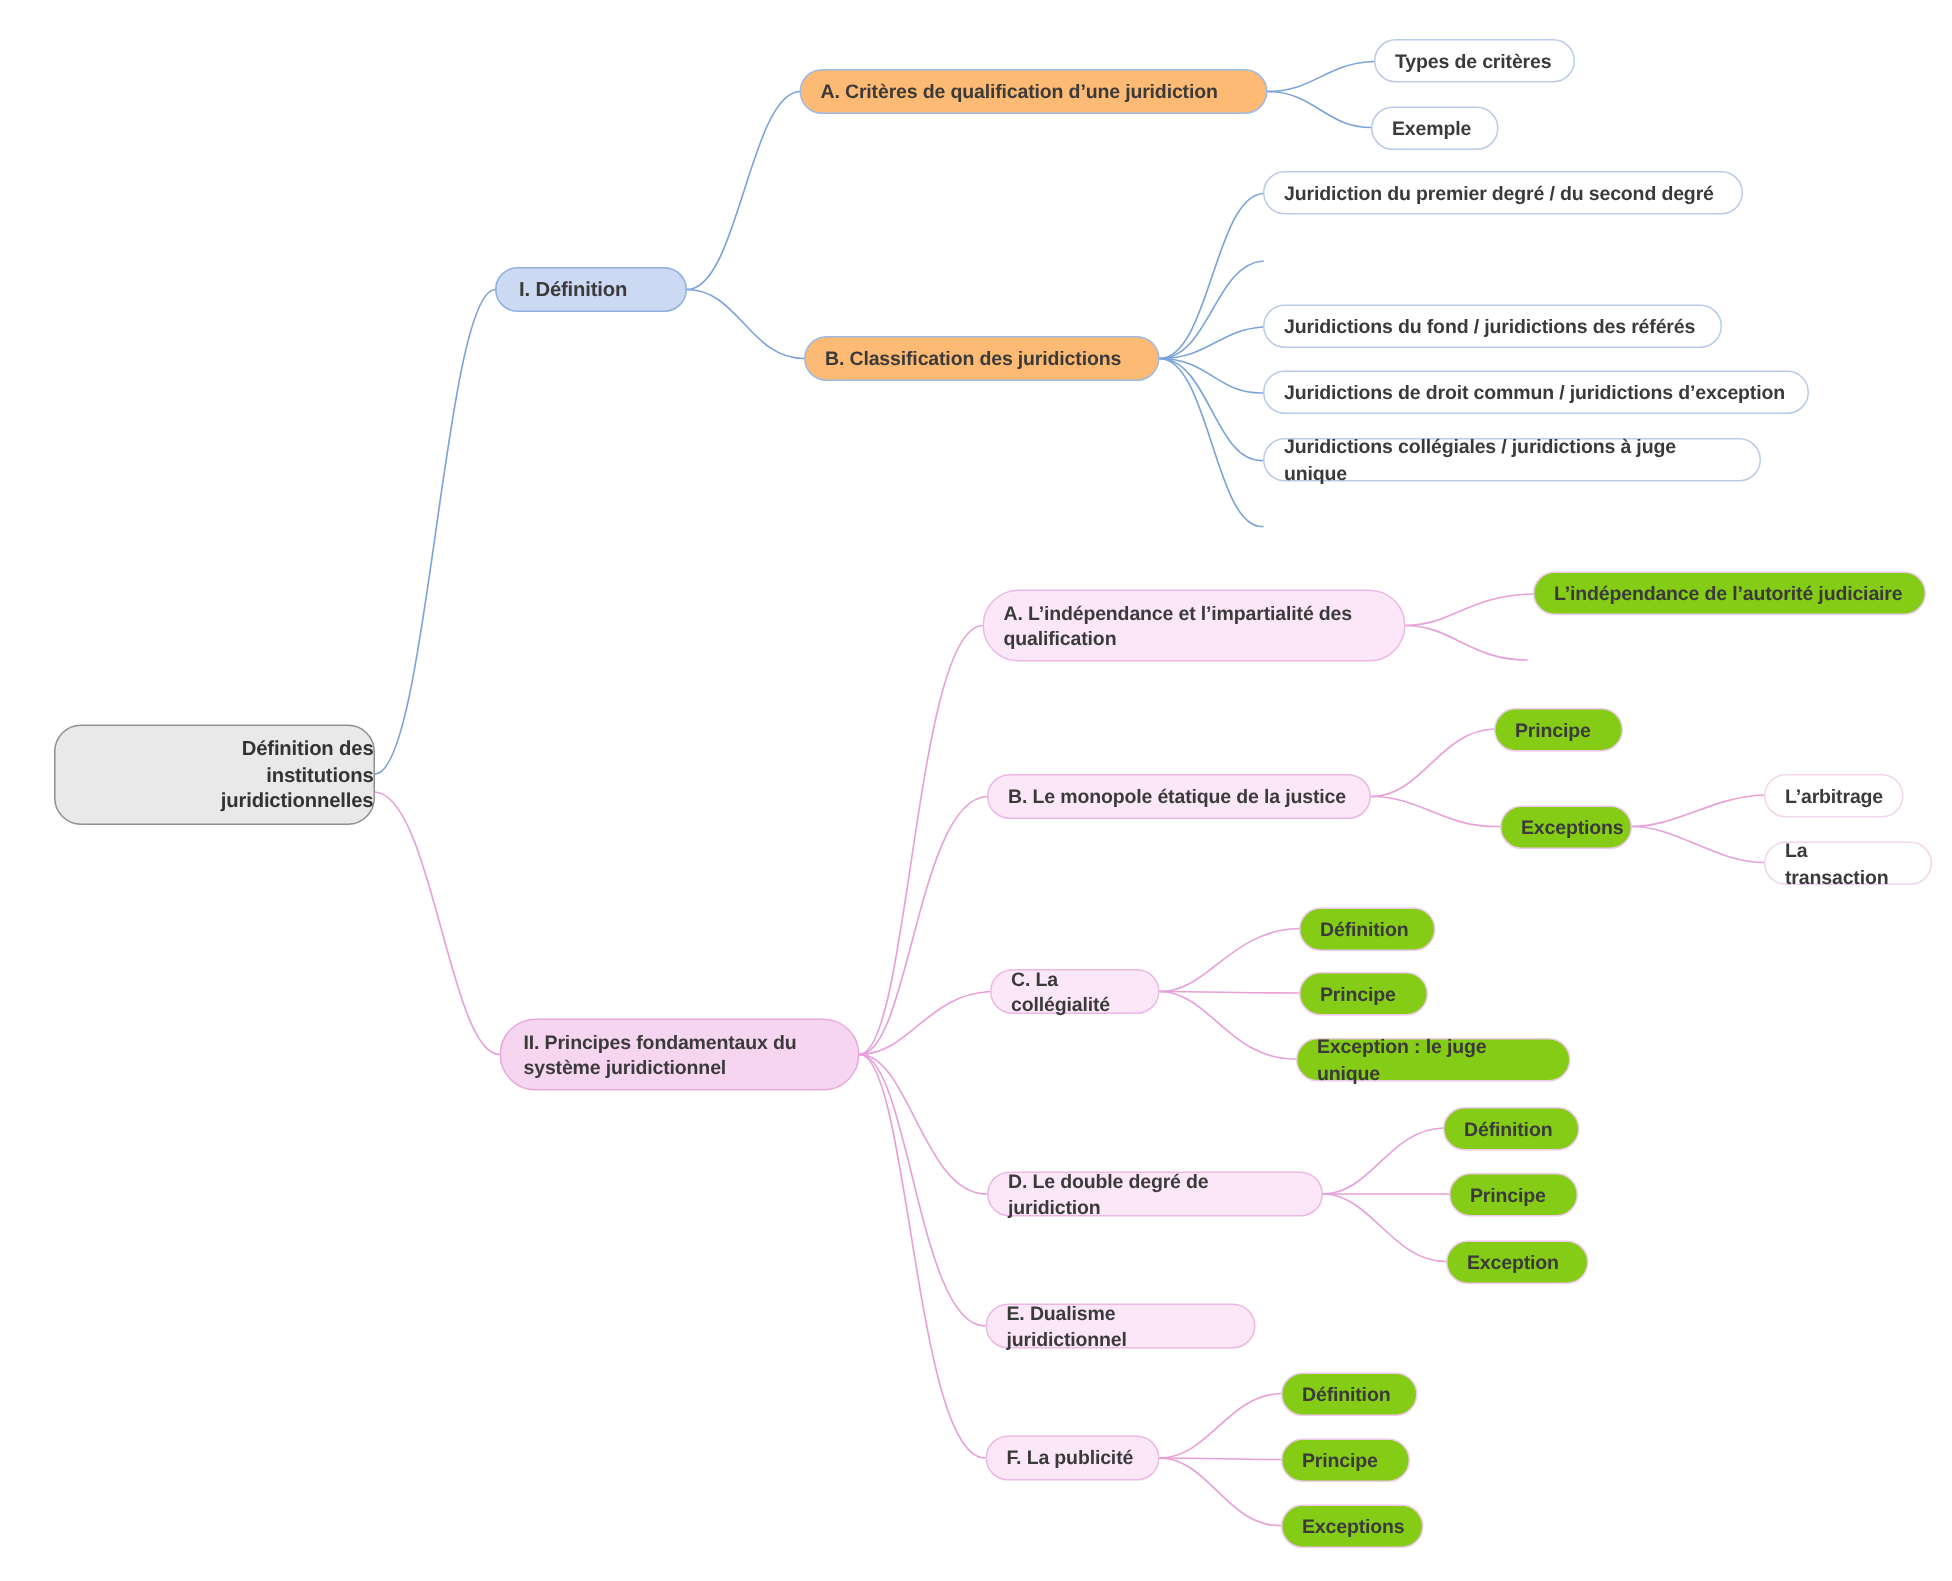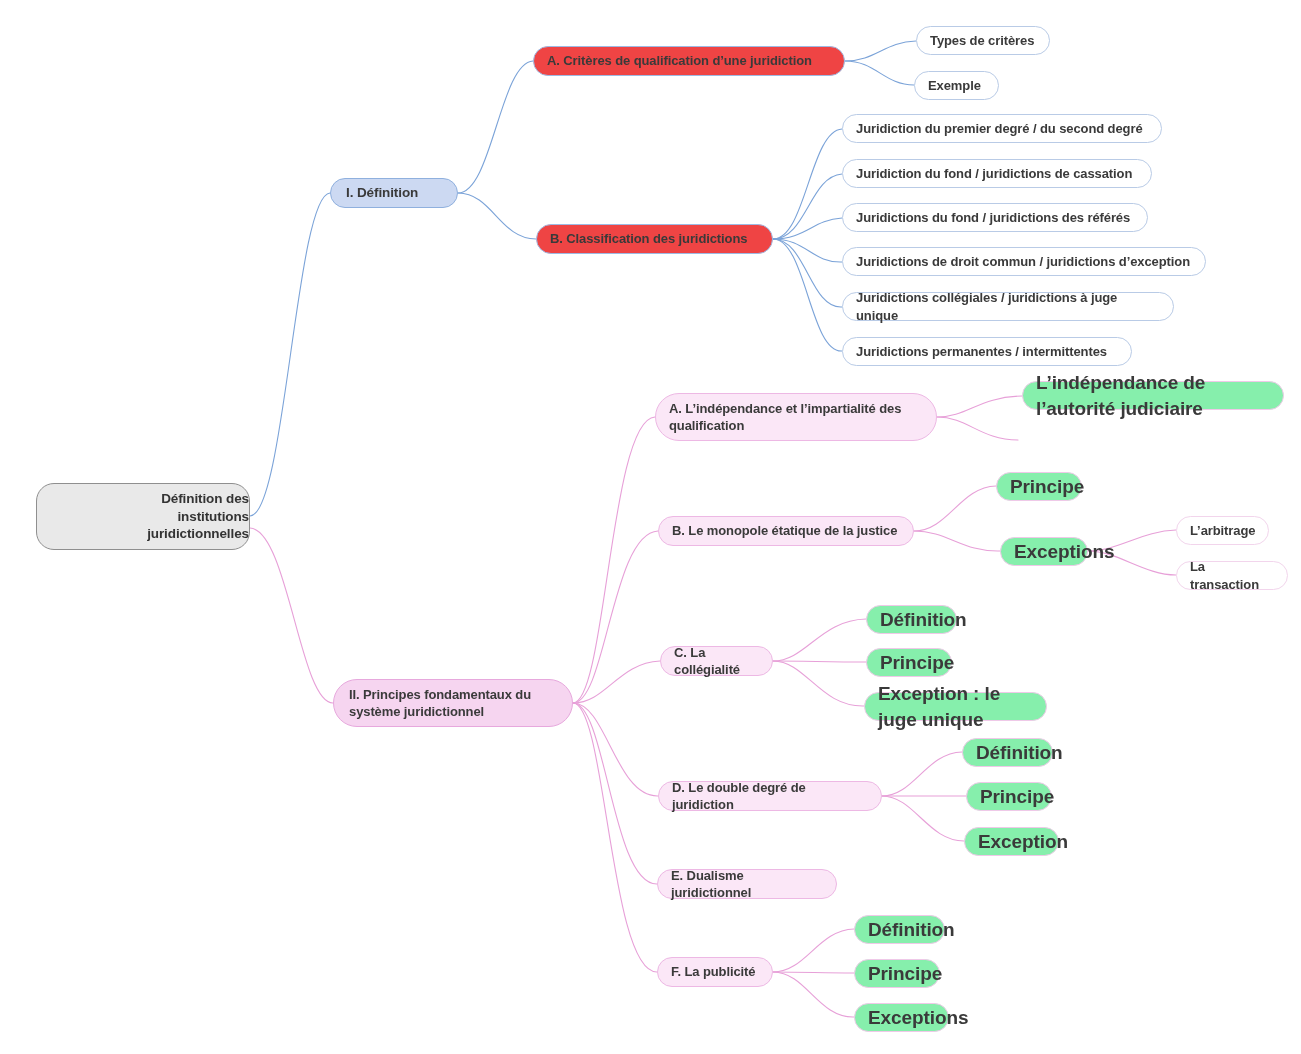--- a/index.html
+++ b/index.html
@@ -37,21 +37,21 @@
   }
   
   .n-b1{
     background:#ccd9f2;
     border:1px solid #8fb0de;
     font-size:13.5px;
     padding:0 15px;
   }
   
   .n-b2{
-    background:#ef4444;
+    background:#fdba74;
     border:1px solid #9dbae3;
     font-size:13px;
     padding:0 13px;
     align-items:center;
   }
   
   .n-b3{
     background:#ffffff;
     border:1px solid #b9cbe6;
     font-size:13px;
@@ -66,23 +66,23 @@
   }
   
   .n-p2{
     background:#fbe7f7;
     border:1px solid #edb8e4;
     font-size:13px;
     padding:0 13px;
   }
   
   .n-p3{
-    background:#86efac;
+    background:#84cc16;
     border:1px solid #efc9e8;
-    font-size:19px;
+    font-size:13px;
     padding:0 13px;
   }
   .n-p4{
     background:#ffffff;
     border:1px solid #f2d5ec;
     font-size:13px;
     padding:0 13px;
   }
 </style>
 </head>
@@ -163,34 +163,28 @@
     <span class="txt">Exemple</span>
   </div>
 
   <div class="node n-b2" style="left:536px;top:224px;width:237px;height:30px;">
     <span class="txt">B. Classification des juridictions</span>
   </div>
 
   <div class="node n-b3" style="left:842px;top:114px;width:320px;height:29px;">
     <span class="txt">Juridiction du premier degré / du second degré</span>
   </div>
-  <div class="node n-b3" style="left:842px;top:159px;width:310px;height:29px;">
-    <span class="txt">Juridiction du fond / juridictions de cassation</span>
-  </div>
   <div class="node n-b3" style="left:842px;top:203px;width:306px;height:29px;">
     <span class="txt">Juridictions du fond / juridictions des référés</span>
   </div>
   <div class="node n-b3" style="left:842px;top:247px;width:364px;height:29px;">
     <span class="txt">Juridictions de droit commun / juridictions d’exception</span>
   </div>
   <div class="node n-b3" style="left:842px;top:292px;width:332px;height:29px;">
     <span class="txt">Juridictions collégiales / juridictions à juge unique</span>
-  </div>
-  <div class="node n-b3" style="left:842px;top:337px;width:290px;height:29px;">
-    <span class="txt">Juridictions permanentes / intermittentes</span>
   </div>
 
   <div class="node n-p1" style="left:333px;top:679px;width:240px;height:48px;">
     <span class="txt">II. Principes fondamentaux du
 système juridictionnel</span>
   </div>
 
   <div class="node n-p2" style="left:655px;top:393px;width:282px;height:48px;">
     <span class="txt">A. L’indépendance et l’impartialité des
 qualification</span>

